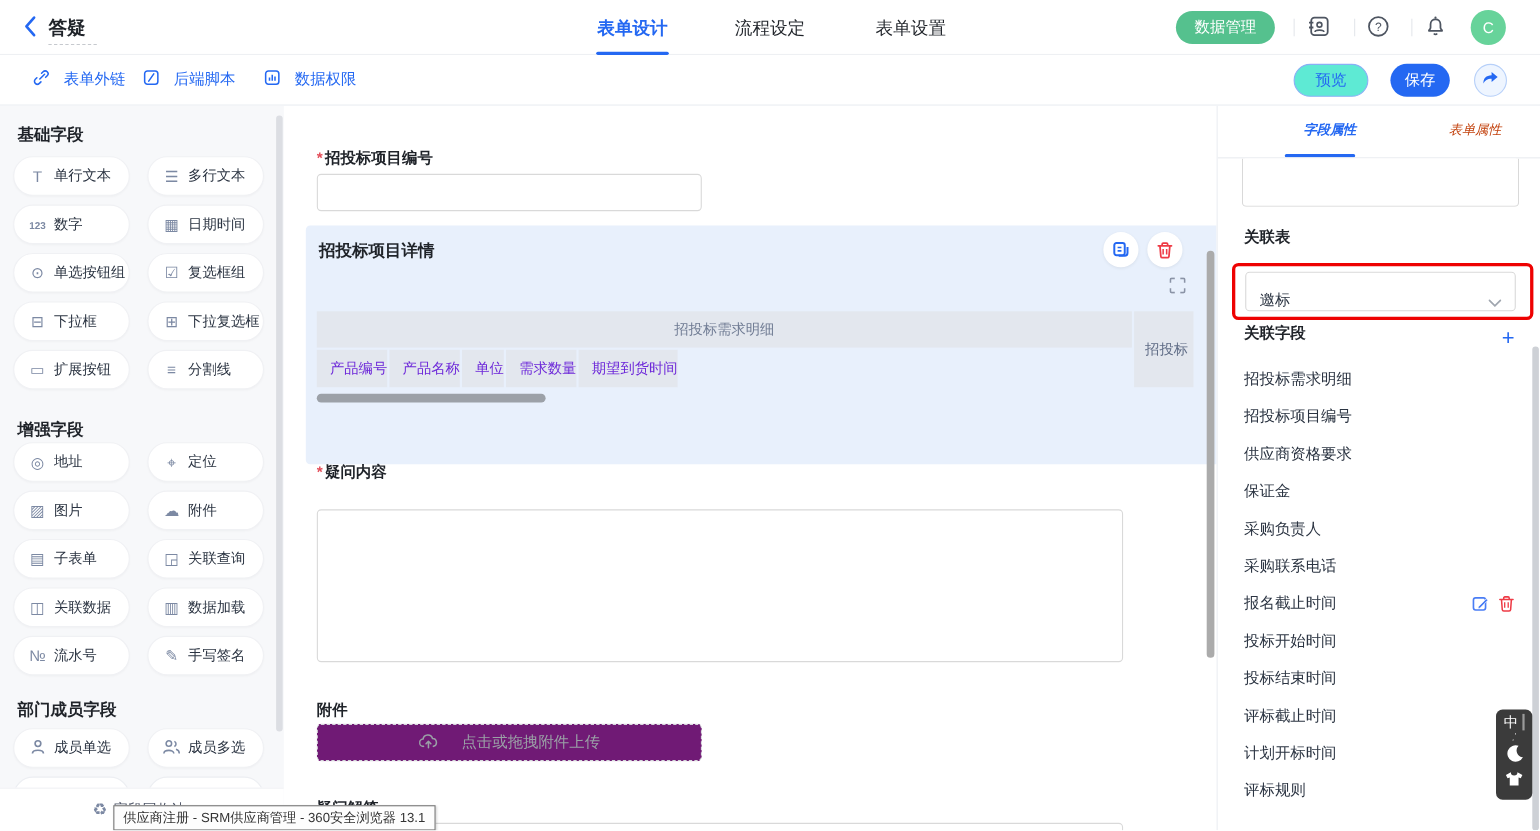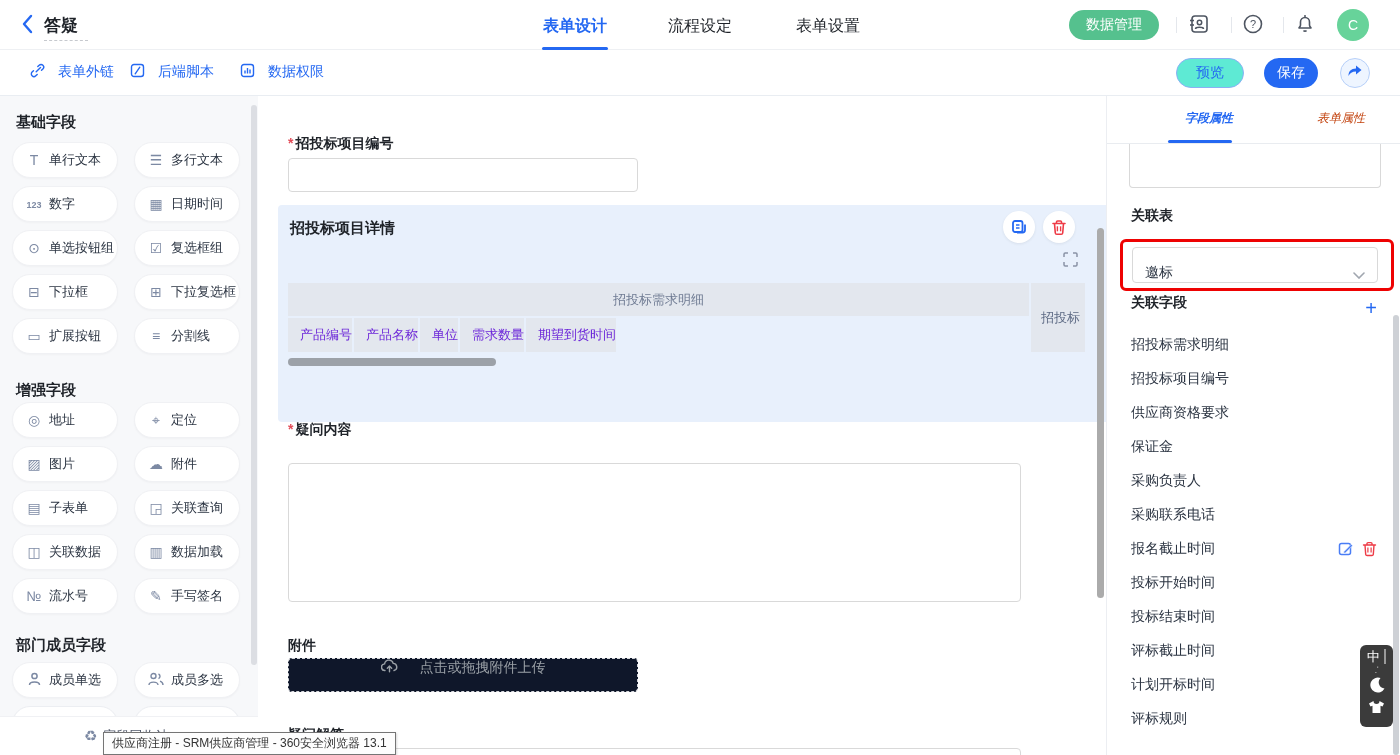--- a/index.html
+++ b/index.html
@@ -53,21 +53,21 @@
   .circ-btn { position:absolute; width:32px; height:32px; background:#fff; border-radius:50%; display:flex; align-items:center; justify-content:center; cursor:pointer; box-shadow:0 1px 3px rgba(31,35,41,.08); }
   .cb-copy { left:725px; top:6px; } .cb-del { left:765px; top:6px; }
   .expand-ic { position:absolute; left:785px; top:47px; width:15px; height:15px; cursor:pointer; }
   .sf-table { position:absolute; left:10px; top:78px; width:797px; height:69px; }
   .sf-left { position:absolute; left:0; top:0; width:741px; }
   .sf-group { height:33px; background:#e3e7ee; color:#6f7b93; font-size:13px; display:flex; align-items:center; justify-content:center; }
   .sf-cols { margin-top:2px; height:34px; display:flex; gap:2px; }
   .sf-col { background:#e3e7ee; color:#6d28d9; font-size:13px; display:flex; align-items:center; padding-left:12px; }
   .sf-tall { position:absolute; right:0; top:0; width:54px; height:69px; background:#e3e7ee; color:#5e6b85; font-size:13px; display:flex; align-items:center; padding-left:10px; overflow:hidden; white-space:nowrap; }
   .sf-hbar { position:absolute; left:10px; top:153px; width:208px; height:8px; background:#9ca1a8; border-radius:4px; cursor:pointer; }
-  .upload-box { position:absolute; left:26px; top:562px; width:350px; height:34px; border:1px dashed #d4d6da; border-radius:4px; background:#0f172a; display:flex; justify-content:center; gap:22px; color:#9aa0a6; font-size:14px; cursor:pointer; }
+  .upload-box { position:absolute; left:26px; top:562px; width:350px; height:34px; border:1px dashed #d4d6da; border-radius:4px; background:#701a75; display:flex; align-items:center; justify-content:center; gap:22px; color:#9aa0a6; font-size:14px; cursor:pointer; }
   .canvas-scroll { position:absolute; left:835px; top:132px; width:7px; height:370px; background:#ababab; border-radius:4px; cursor:pointer; }
 
   
   .rpanel { position:absolute; left:1106px; top:96px; width:294px; height:659px; background:#fff; border-left:1px solid #eceef2; overflow:hidden; }
   .r-tab { position:absolute; top:14px; width:66px; text-align:right; font-size:12px; cursor:pointer;font-style:italic; }
   .rt0 { left:60px; color:#2468f2; font-weight:bold; } .rt1 { left:192px; color:#c2410c; }
   .r-underline { position:absolute; left:61px; top:44px; width:64px; height:3px; background:#2468f2; border-radius:2px; }
   .r-div { position:absolute; left:0; top:47px; width:294px; border-top:1px solid #e9ecf0; }
   .r-partial-input { position:absolute; left:22px; top:48px; width:252px; height:44px; border:1px solid #d9d9d9; border-top:none; border-radius:0 0 4px 4px; background:#fff; }
   .r-label { position:absolute; left:24px; font-size:14px; font-weight:bold; }

